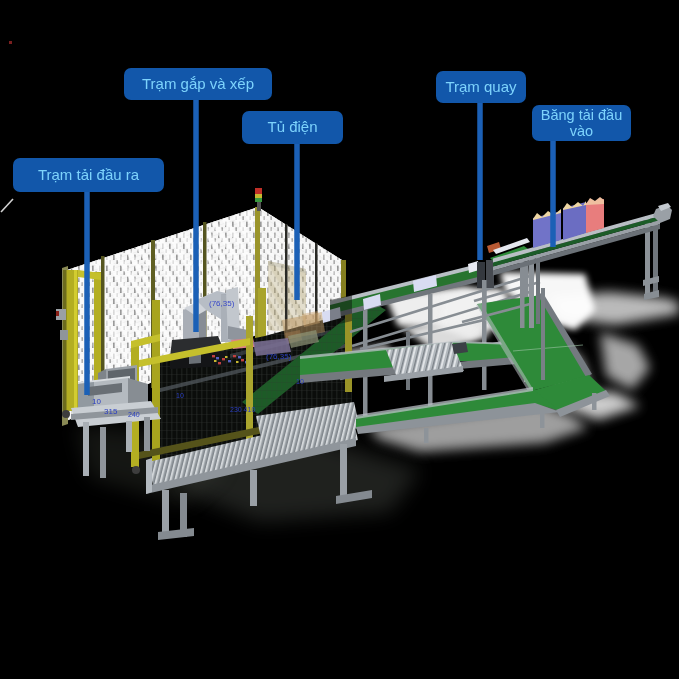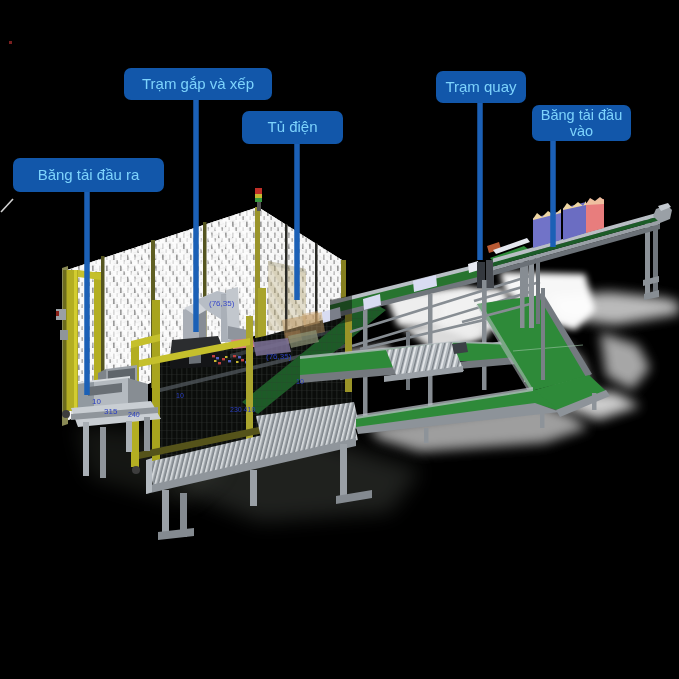--- a/index.html
+++ b/index.html
@@ -311,14 +311,14 @@
 <line x1="480" y1="100" x2="480" y2="260"></line>
 <line x1="553" y1="138" x2="553" y2="247"></line>
 </g>
 </svg>
 
 
 <div class="lbl" style="left:124px;top:68px;width:148px;height:32px;font-size:15px;">Trạm gắp và xếp</div>
 <div class="lbl" style="left:242px;top:111px;width:101px;height:33px;font-size:15px;">Tủ điện</div>
 <div class="lbl" style="left:436px;top:71px;width:90px;height:32px;font-size:15px;">Trạm quay</div>
 <div class="lbl" style="left:532px;top:105px;width:99px;height:36px;font-size:14.5px;">Băng tải đầu<br>vào</div>
-<div class="lbl" style="left:13px;top:158px;width:151px;height:34px;font-size:15px;">Băng tải đầu ra</div>
+<div class="lbl" style="left:13px;top:158px;width:151px;height:34px;font-size:15px;">Trạm tải đầu ra</div>
 </div>
 
 </body></html>

